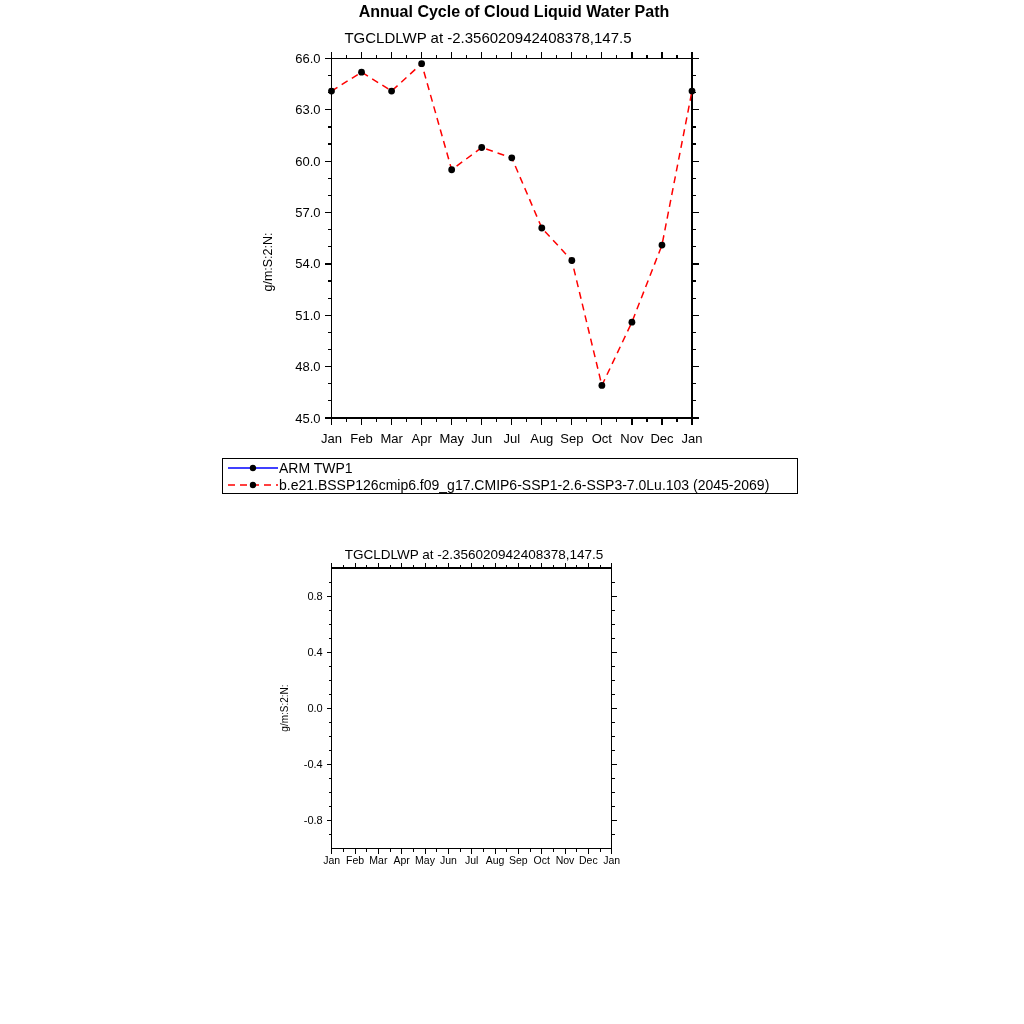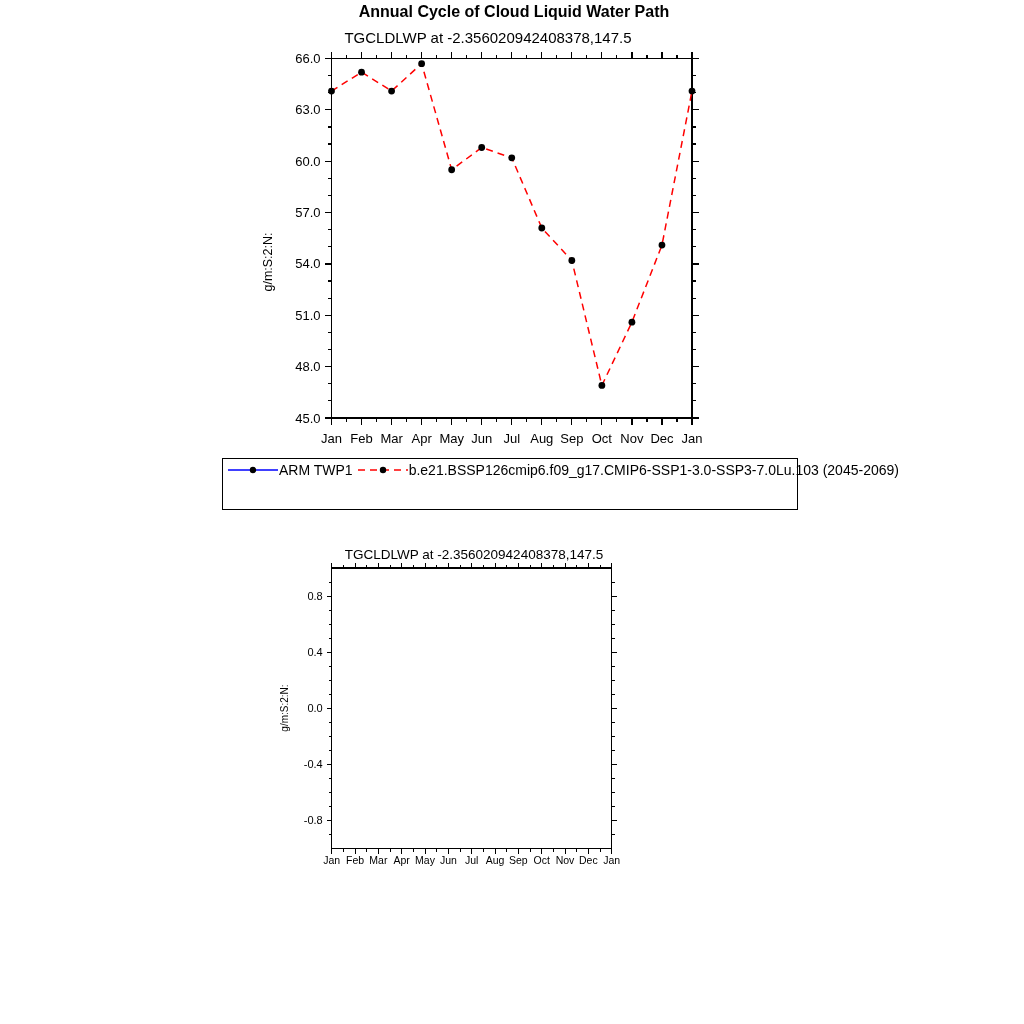--- a/index.html
+++ b/index.html
@@ -2,22 +2,22 @@
 <html><head>
 <meta charset="utf-8">
 <style>
   html,body{margin:0;padding:0;background:#ffffff;}
   .canvas{position:relative;width:1024px;height:1024px;background:#ffffff;overflow:hidden;
           font-family:"Liberation Sans", sans-serif;color:#000;}
   .abs{position:absolute;}
   #main-title{left:2px;top:3px;width:1024px;text-align:center;font-size:16px;font-weight:bold;}
   #main-subtitle{left:0;top:29px;width:976px;text-align:center;font-size:15px;}
   #charts-svg{left:0;top:0;pointer-events:none;}
-  #legend-box{left:222px;top:458px;width:576px;height:52px;border:1px solid #000;box-sizing:border-box;
-              background:#fff;display:flex;justify-content:space-evenly;}
+  #legend-box{left:222px;top:458px;width:576px;height:36px;border:1px solid #000;box-sizing:border-box;
+              background:#fff;display:flex;flex-direction:column;justify-content:space-evenly;}
   .legend-row{display:flex;align-items:center;height:21px;}
   .legend-sample{width:56px;height:14px;flex:0 0 56px;}
   .legend-label{font-size:14px;white-space:nowrap;line-height:1;}
   #diff-title{left:0;top:526px;width:938px;text-align:center;font-size:12.5px;font-weight:bold;}
   #diff-subtitle{left:0;top:547px;width:948px;text-align:center;font-size:13.5px;}
 </style>
 </head>
 <body>
 
 <div class="canvas">
@@ -274,20 +274,20 @@
         <line x1="5" y1="7" x2="55" y2="7" stroke="#0000ff" stroke-width="1.5"></line>
         <circle cx="30" cy="7" r="3.2" fill="#000000"></circle>
       </svg>
       <span class="legend-label">ARM TWP1</span>
     </div>
     <div class="legend-row">
       <svg class="legend-sample" viewBox="0 0 56 14">
         <line x1="5" y1="7" x2="55" y2="7" stroke="#ff0000" stroke-width="1.5" stroke-dasharray="7 5"></line>
         <circle cx="30" cy="7" r="3.2" fill="#000000"></circle>
       </svg>
-      <span class="legend-label">b.e21.BSSP126cmip6.f09_g17.CMIP6-SSP1-3.0-SSP3-7.0Lu.103 (2045-2069)</span>
+      <span class="legend-label">b.e21.BSSP126cmip6.f09_g17.CMIP6-SSP1-2.6-SSP3-7.0Lu.103 (2045-2069)</span>
     </div>
   </div>
 
 
   <div id="diff-subtitle" class="abs">TGCLDLWP at -2.356020942408378,147.5</div>
 
 </div>
 
 </body></html>

